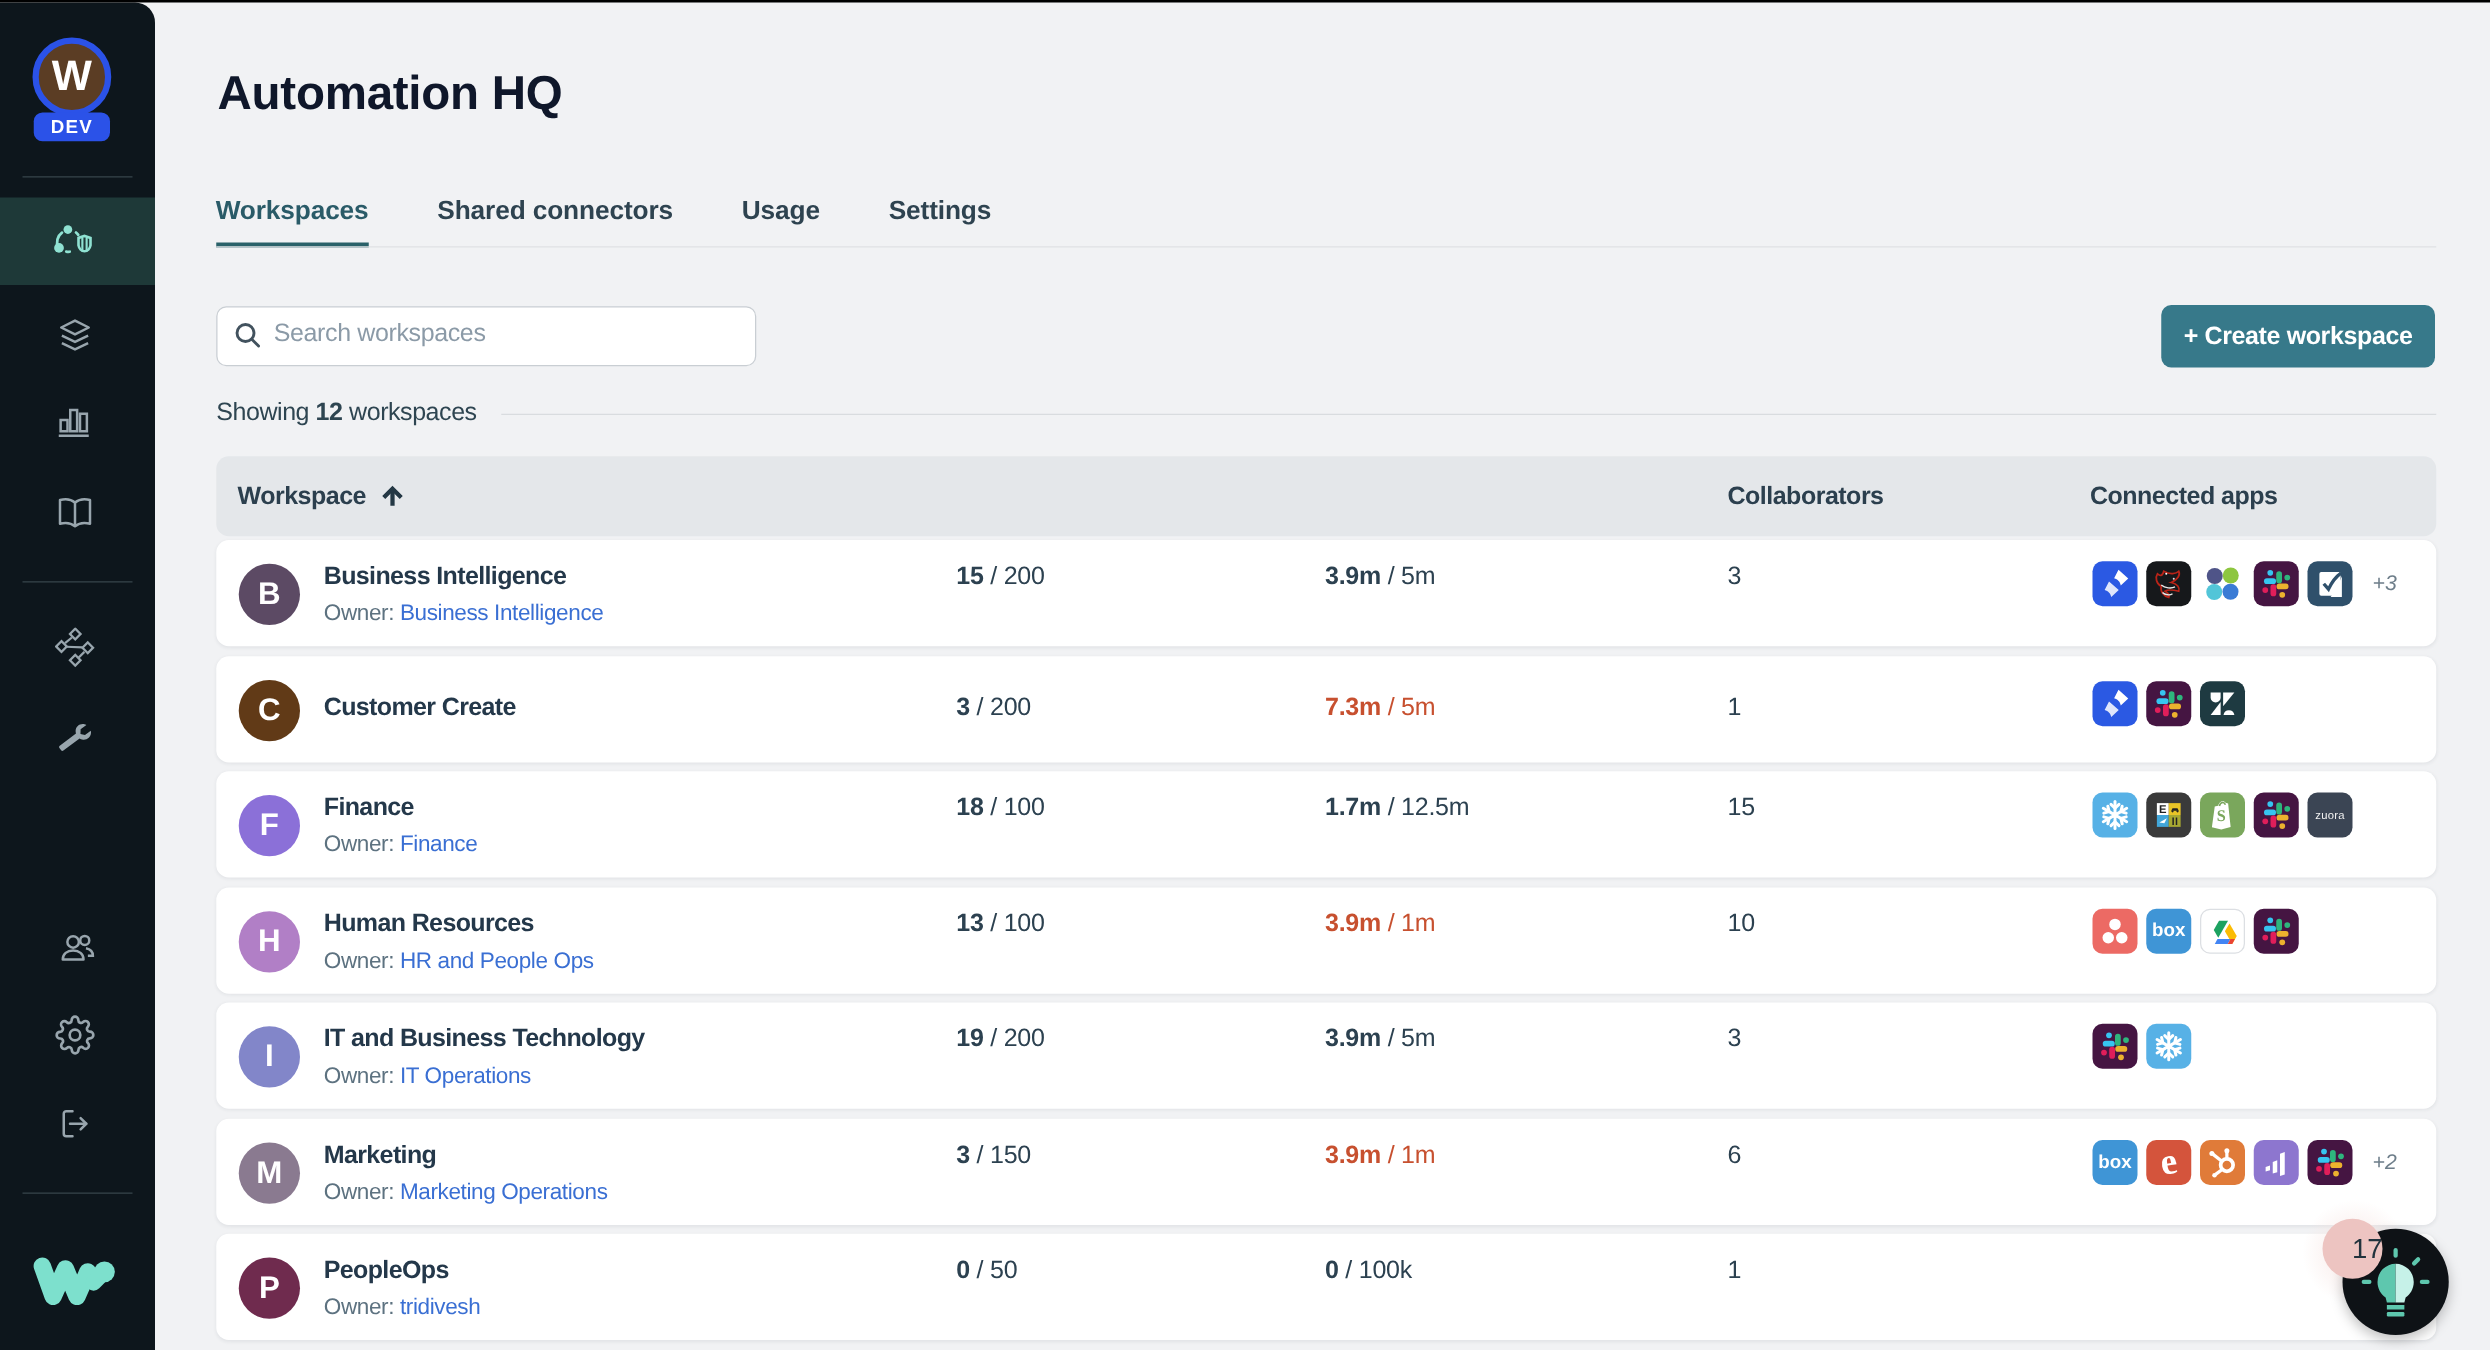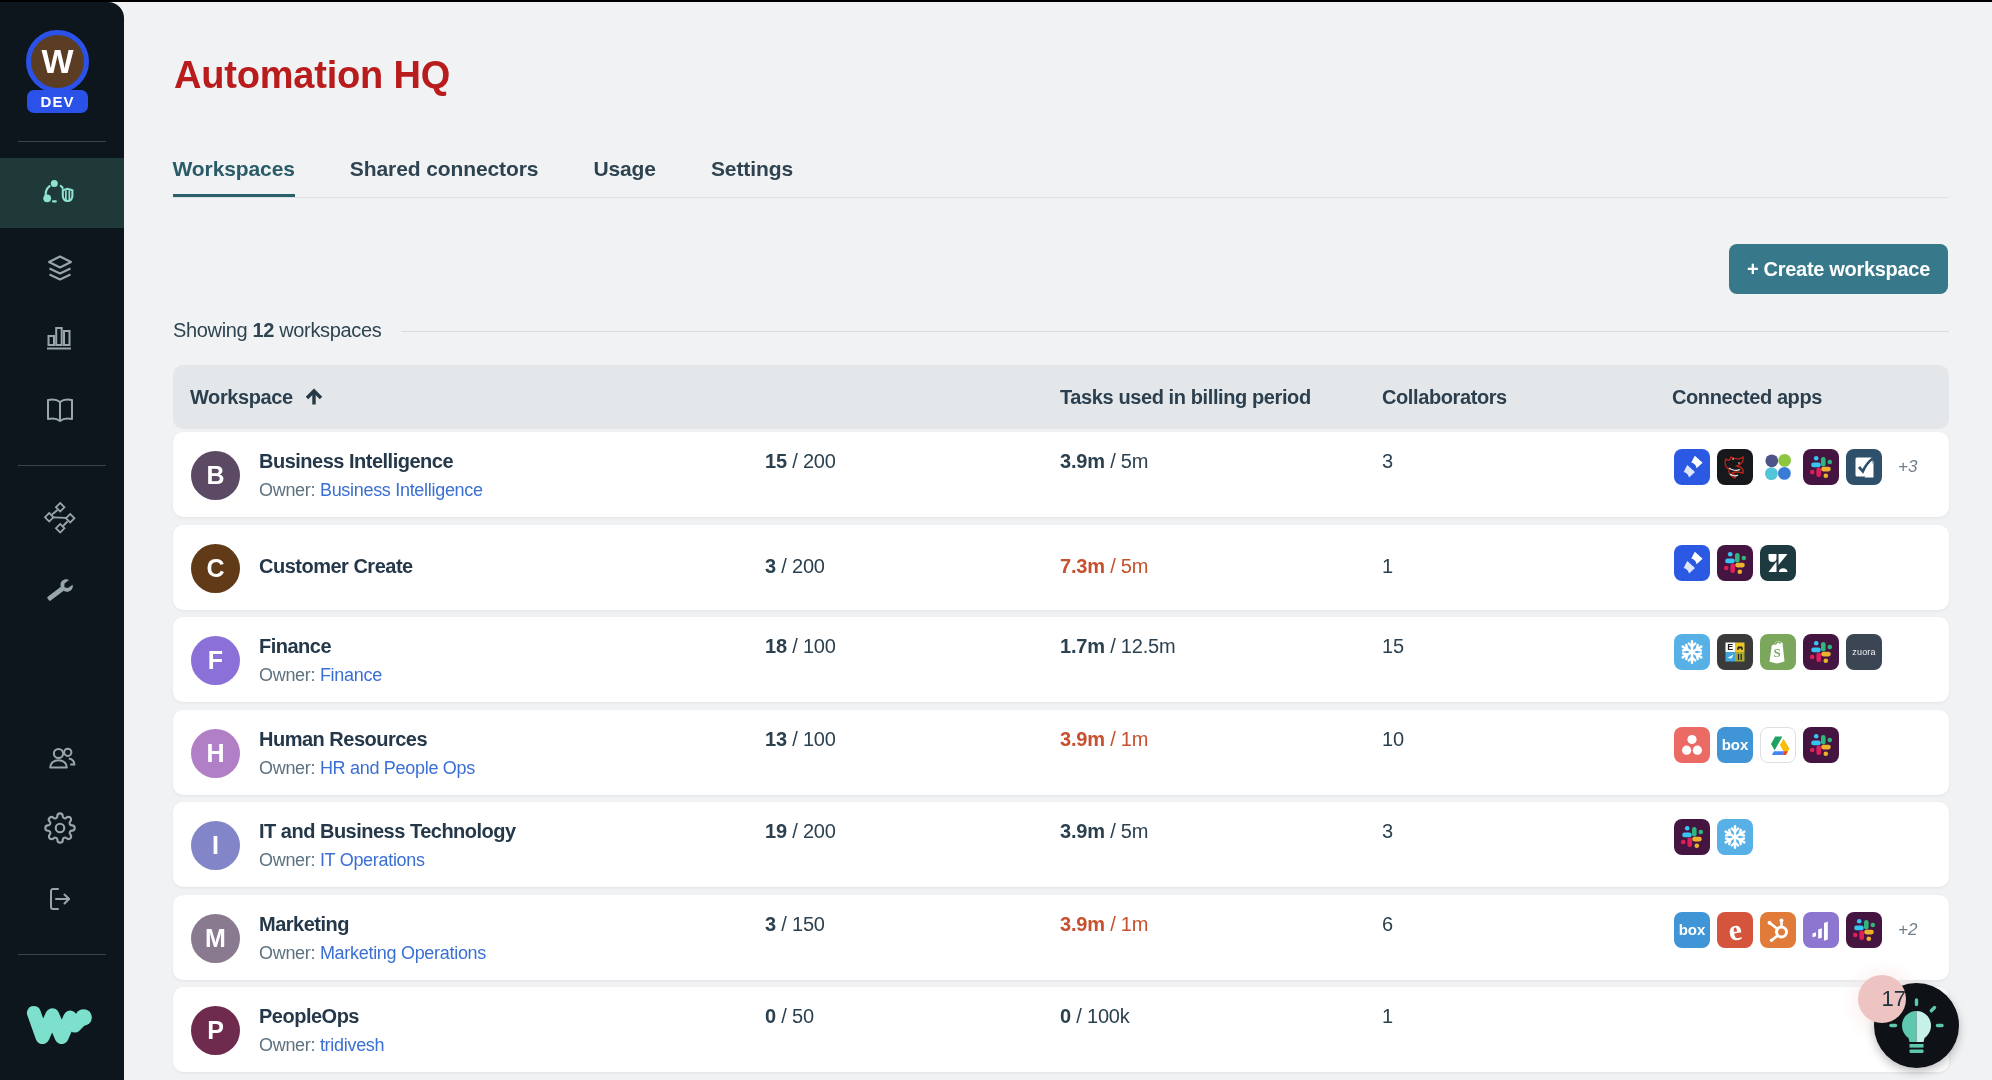--- a/index.html
+++ b/index.html
@@ -12,21 +12,21 @@
   #logo-ring { position:absolute; left:26px; top:28px; width:63px; height:63px; border-radius:50%;
                border:5px solid #2b52e8; background:#5b3d24; }
   #logo-w { position:absolute; left:26px; top:28px; width:63px; height:63px; text-align:center;
             line-height:63px; color:#fff; font-weight:700; font-size:34px; }
   #dev-badge { position:absolute; left:27px; top:88px; width:61px; height:23px; background:#2b52e8;
                border-radius:7px; color:#fff; font-weight:700; font-size:15px; letter-spacing:1px;
                text-align:center; line-height:23px; z-index:2; }
   #active-item { position:absolute; left:0; top:156px; width:124px; height:70px; background:#1e3938; }
   .sb-ic { position:absolute; left:0; width:124px; text-align:center; line-height:0; }
   #main { position:absolute; left:124px; top:0; width:1868px; height:1080px; }
-  h1 { position:absolute; left:50px; top:54px; font-size:38px; font-weight:700; color:#b91c1c;
+  h1 { position:absolute; left:50px; top:54px; font-size:38px; font-weight:700; color:#0f172a;
        letter-spacing:-0.2px; }
   #tabs { position:absolute; left:48.5px; top:157px; display:flex; gap:55px; }
   #tabs .tab { font-size:21px; font-weight:700; color:#2e4350; letter-spacing:-0.1px;
                padding-bottom:13px; }
   #tabs .tab.active { color:#2a5b68; border-bottom:4px solid #2a6169; }
   #tabline { position:absolute; left:48.5px; top:197px; width:1776px; height:1px; background:#dfe1e4; }
   #search { position:absolute; left:49px; top:245px; width:432px; height:48px; background:#fff;
             border:1.5px solid #c9ced3; border-radius:8px; }
   #search .ph { position:absolute; left:45px; top:10px; font-size:20px; color:#8b9aa7; letter-spacing:-0.3px; }
   #createbtn { position:absolute; left:1605px; top:244px; width:219px; height:50px; background:#37798a;
@@ -68,30 +68,36 @@
 <div id="topline"></div>
 <div id="main">
   <h1>Automation HQ</h1>
   <div id="tabs">
     <div class="tab active">Workspaces</div>
     <div class="tab">Shared connectors</div>
     <div class="tab">Usage</div>
     <div class="tab">Settings</div>
   </div>
   <div id="tabline"></div>
+  <div id="search">
+    <svg width="23" height="23" viewBox="0 0 22 22" style="position:absolute;left:13px;top:11px">
+      <circle cx="9" cy="9" r="6.5" fill="none" stroke="#42525e" stroke-width="2.2"></circle>
+      <line x1="13.8" y1="13.8" x2="19" y2="19" stroke="#42525e" stroke-width="2.2" stroke-linecap="round"></line>
+    </svg>
+    <div class="ph">Search workspaces</div>
+  </div>
   <div id="createbtn">+ Create workspace</div>
   <div id="showing">Showing <b>12</b> workspaces</div>
   <div id="showline"></div>
   <div id="thead">
     <div class="th" style="left:17px">Workspace</div>
     <svg width="20" height="20" viewBox="0 0 20 20" style="position:absolute;left:131px;top:22px">
       <line x1="10" y1="17.5" x2="10" y2="5" stroke="#243845" stroke-width="3.4"></line>
       <polyline points="3,11 10,4 17,11" fill="none" stroke="#243845" stroke-width="3.4"></polyline>
     </svg>
-    <div class="th" style="left:887px">Tasks used in billing period</div>
     <div class="th" style="left:1209px">Collaborators</div>
     <div class="th" style="left:1499px">Connected apps</div>
   </div>
 <div class="row" style="top:432.0px">
       <div class="avatar" style="background:#5c4a64">B</div>
       <div class="rname" style="top:18px">Business Intelligence</div>
       <div class="rowner" style="top:48px">Owner: <a>Business Intelligence</a></div>
       <div class="val" style="left:592px;top:18px"><b>15</b> / 200</div>
       <div class="val" style="left:887px;top:18px"><b>3.9m</b> / 5m</div>
       <div class="val" style="left:1209px;top:18px">3</div>

